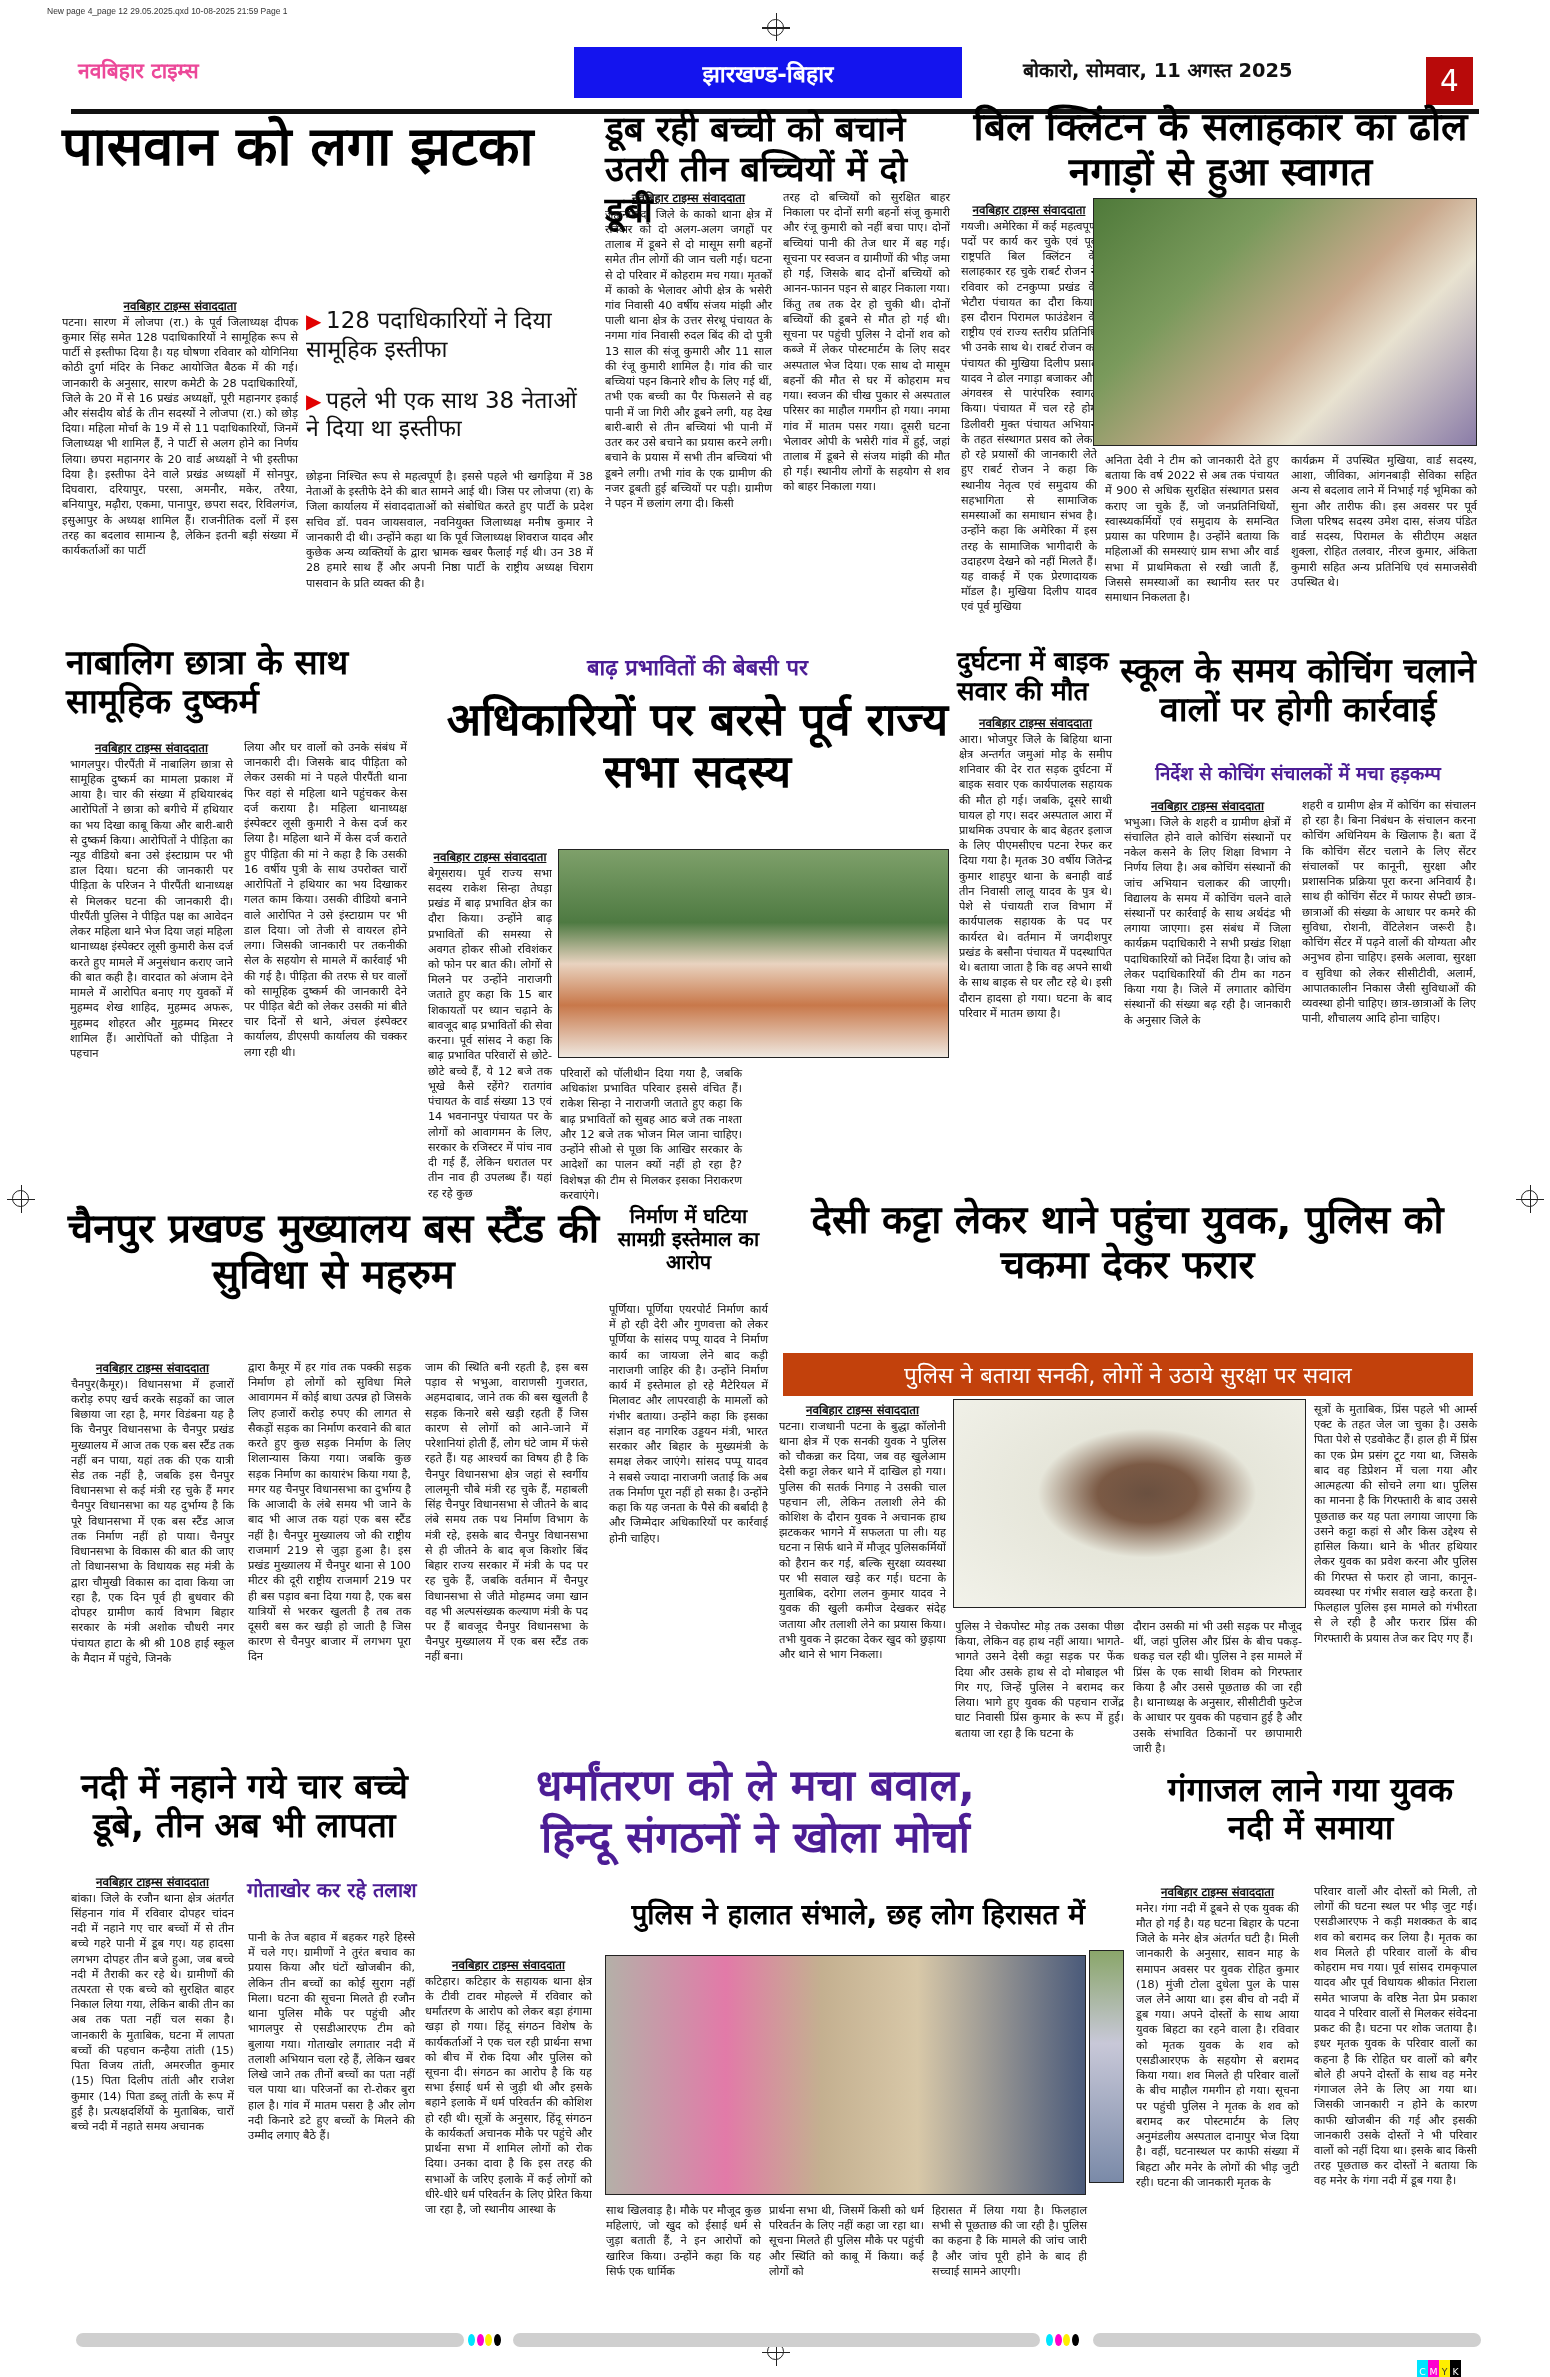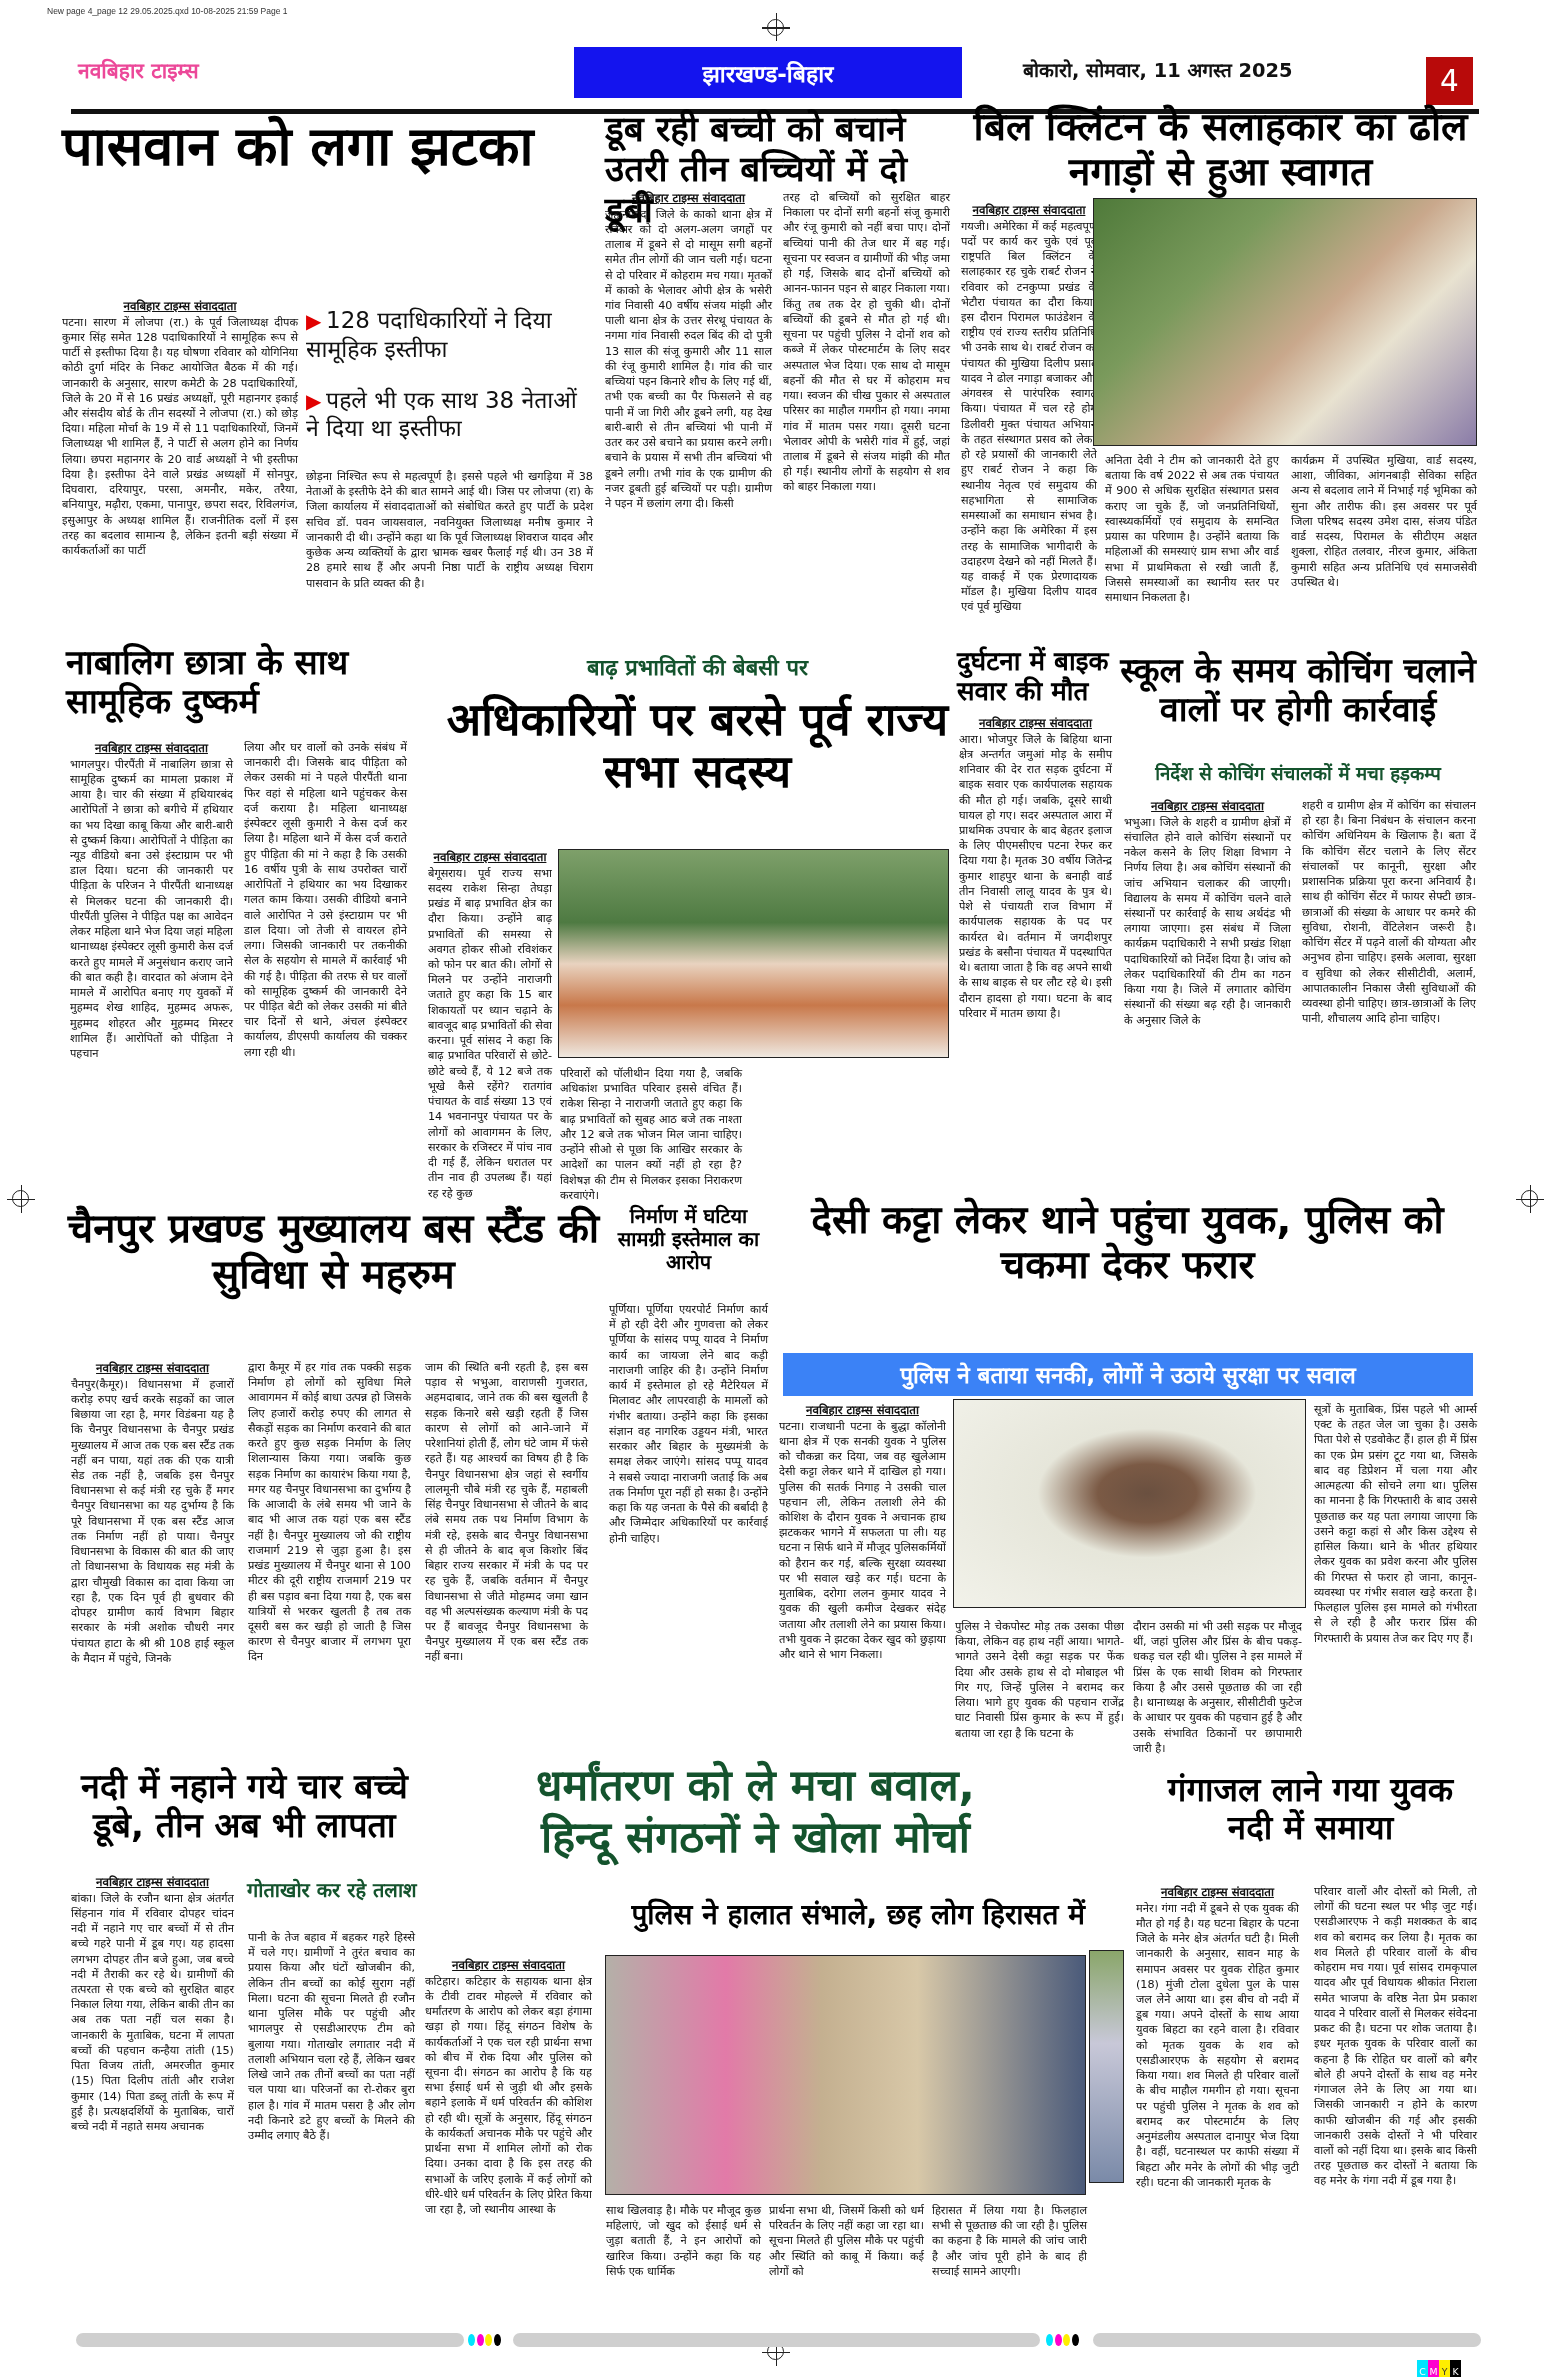--- a/index.html
+++ b/index.html
@@ -14,22 +14,22 @@
   .section-box { left: 574px; top: 47px; width: 388px; height: 51px; background: #1414ee; color: #fff; font-size: 23px; font-weight: bold; display: flex; align-items: center; justify-content: center; }
   .dateline { left: 1023px; top: 56px; font-size: 19.4px; font-weight: bold; }
   .page-no { left: 1426px; top: 57px; width: 47px; height: 48px; background: #b80a0a; color: #fff; font-size: 29.5px; display: flex; align-items: center; justify-content: center; }
   .rule { left: 71px; top: 109px; width: 1408px; height: 4.7px; background: #111; }
 
   .hl { font-weight: bold; color: #000; line-height: 1.15; }
   .byline { font-weight: bold; text-decoration: underline; font-size: 11.6px; text-align: center; margin-bottom: 1.6px; }
   .body { font-size: 11.2px; line-height: 1.36; text-align: justify; }
   .col { position: absolute; }
   .photo { position: absolute; border: 0.8px solid #222; overflow: hidden; }
-  .red { color: #14532d; }
-  .red-band { background: #3b82f6; color: #fff; font-weight: bold; display: flex; align-items: center; justify-content: center; }
+  .red { color: #4c1d95; }
+  .red-band { background: #c2410c; color: #fff; font-weight: normal; display: flex; align-items: center; justify-content: center; }
   .bullet { font-size: 23px; line-height: 1.25; color: #111; }
   .bullet .tri { color: #e10000; font-size: 20px; margin-right: 4.7px; }
   .bar { position: absolute; top: 2333px; height: 14px; background: #cfcfcf; border-radius: 7px; }
   .dots span { display: inline-block; width: 7px; height: 12.4px; border-radius: 50%; margin-right: 1.6px; }
   .cmyk span { display: inline-block; width: 11px; height: 23px; color: #fff; font-size: 9.3px; text-align: center; line-height: 23px; }
 </style>
 </head>
 <body>
 
 <div class="abs slug">New page 4_page 12  29.05.2025.qxd  10-08-2025  21:59  Page 1</div>

